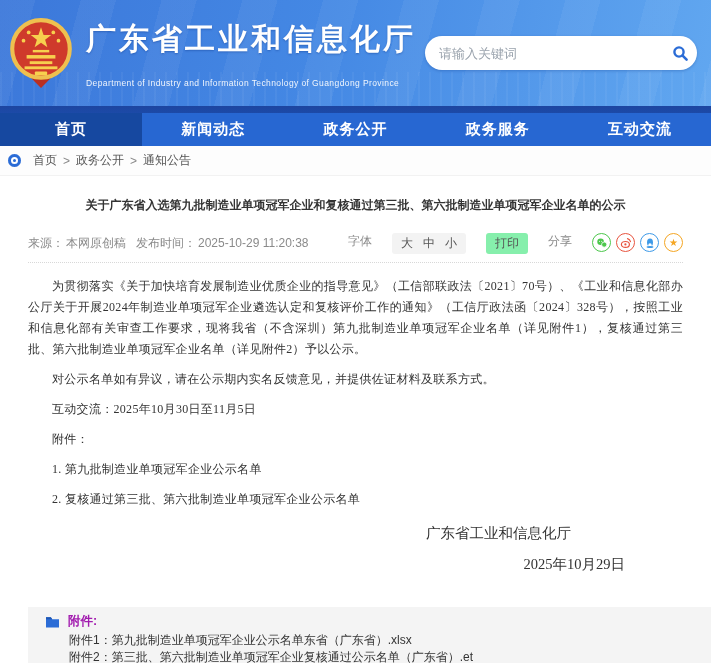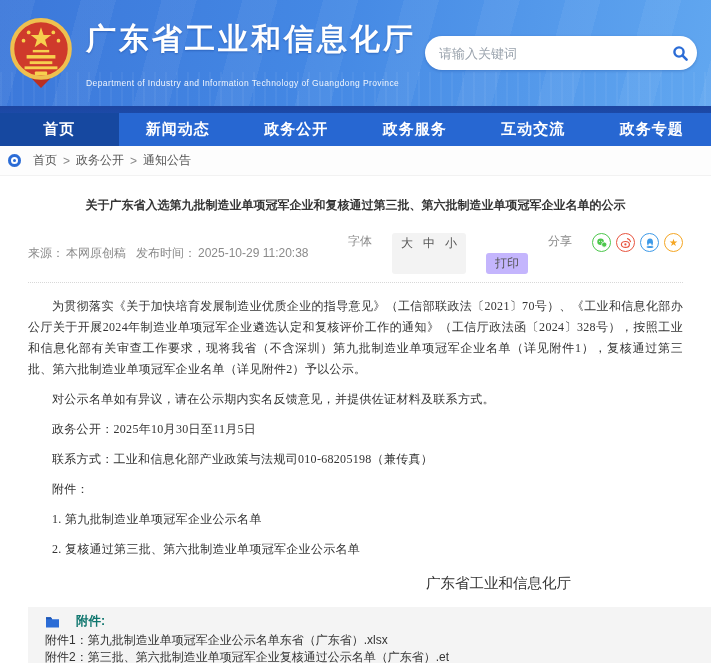--- a/index.html
+++ b/index.html
@@ -51,44 +51,44 @@
 
   
   .content { padding:16px 28px 0 28px; }
   .article-title { font-size:12px; line-height:27px; font-weight:bold; color:#333;
     text-align:center; margin:0 10px 14px 10px; font-family:"Liberation Sans", sans-serif; }
   .meta-row { display:flex; align-items:center; justify-content:space-between;
     font-size:12px; color:#8a8a8a; padding-bottom:8px; border-bottom:1px dotted #d8d8d8; }
   .meta-left span { margin-right:2px; }
   .meta-left .gap { margin-left:8px; }
   .meta-right { display:flex; gap:20px; }
-  .pill { background:#c4b5fd; border-radius:3px; padding:2px 9px; color:#555; cursor:pointer;margin-top:20px; }
+  .pill { background:#86efac; border-radius:3px; padding:2px 9px; color:#555; cursor:pointer; }
   .pill-group { background:#f3f3f3; border-radius:3px; padding:2px 9px; display:flex; gap:10px; }
   .pill-group span { color:#555; cursor:pointer; }
   .share-icons { display:flex; gap:5px; }
   .circ { width:19px; height:19px; border-radius:50%; display:inline-flex; align-items:center;
     justify-content:center; cursor:pointer; background:#fff; }
   .circ.wechat { border:1px solid #4cc74c; }
   .circ.weibo  { border:1px solid #e8543f; }
   .circ.qq     { border:1px solid #3e9ae8; }
   .circ.star   { border:1px solid #f5a623; color:#f5a623; font-size:10px; line-height:1; }
 
   .body-text { font-family:"Liberation Serif", serif; }
   .para { font-size:12px; line-height:21px; color:#333; text-align:justify;
     text-indent:2em; margin-top:9px; letter-spacing:.3px; }
   .para:first-of-type { margin-top:13px; }
   .signature { font-size:14.5px; color:#333; text-align:right; margin-top:14px; padding-right:112px; }
   .sig-date  { font-size:14.5px; color:#333; text-align:right; margin-top:12px; padding-right:58px; }
 
   
   .attachments { position:absolute; left:28px; right:0; bottom:0; height:56px;
     background:#f4f4f4; padding:6px 0 0 17px; }
-  .att-label-row { display:flex; align-items:center; gap:16px; font-size:12.5px;
-    font-weight:bold; color:#0f766e; margin-bottom:2px; }
-  .att-file { font-size:12px; color:#333; line-height:17px; cursor:pointer; }
+  .att-label-row { display:flex; align-items:center; gap:8px; font-size:12.5px;
+    font-weight:bold; color:#a21caf; margin-bottom:2px; }
+  .att-file { font-size:12px; color:#333; line-height:17px; cursor:pointer;margin-left:24px; }
 </style>
 </head>
 <body>
 
 <div class="page">
 
   <header class="banner">
     <div class="brand">
       <svg width="66" height="74" viewBox="0 0 64 72">
         <polygon points="20,58 44,58 32,70" fill="#b92f22"></polygon>
@@ -120,21 +120,20 @@
     </div>
   </header>
   <div class="banner-edge"></div>
 
   <nav class="nav">
     <div class="nav-item active">首页</div>
     <div class="nav-item">新闻动态</div>
     <div class="nav-item">政务公开</div>
     <div class="nav-item">政务服务</div>
     <div class="nav-item">互动交流</div>
-    <div class="nav-item">政务专题</div>
   </nav>
 
   <div class="breadcrumb">
     <span class="loc-icon"></span>
     <span class="crumb">首页</span>
     <span class="crumb-sep">&gt;</span>
     <span class="crumb">政务公开</span>
     <span class="crumb-sep">&gt;</span>
     <span class="crumb">通知公告</span>
   </div>
@@ -179,22 +178,21 @@
             </svg>
           </span>
           <span class="circ star">★</span>
         </span>
       </div>
     </div>
 
     <div class="body-text">
       <p class="para">为贯彻落实《关于加快培育发展制造业优质企业的指导意见》（工信部联政法〔2021〕70号）、《工业和信息化部办公厅关于开展2024年制造业单项冠军企业遴选认定和复核评价工作的通知》（工信厅政法函〔2024〕328号），按照工业和信息化部有关审查工作要求，现将我省（不含深圳）第九批制造业单项冠军企业名单（详见附件1），复核通过第三批、第六批制造业单项冠军企业名单（详见附件2）予以公示。</p>
       <p class="para">对公示名单如有异议，请在公示期内实名反馈意见，并提供佐证材料及联系方式。</p>
-      <p class="para">政务公开：2025年10月30日至11月5日</p>
-      <p class="para">联系方式：工业和信息化部产业政策与法规司010-68205198（兼传真）</p>
+      <p class="para">互动交流：2025年10月30日至11月5日</p>
       <p class="para">附件：</p>
       <p class="para">1. 第九批制造业单项冠军企业公示名单</p>
       <p class="para">2. 复核通过第三批、第六批制造业单项冠军企业公示名单</p>
       <div class="signature">广东省工业和信息化厅</div>
       <div class="sig-date">2025年10月29日</div>
     </div>
   </main>
 
   <footer class="attachments">
     <div class="att-label-row">

